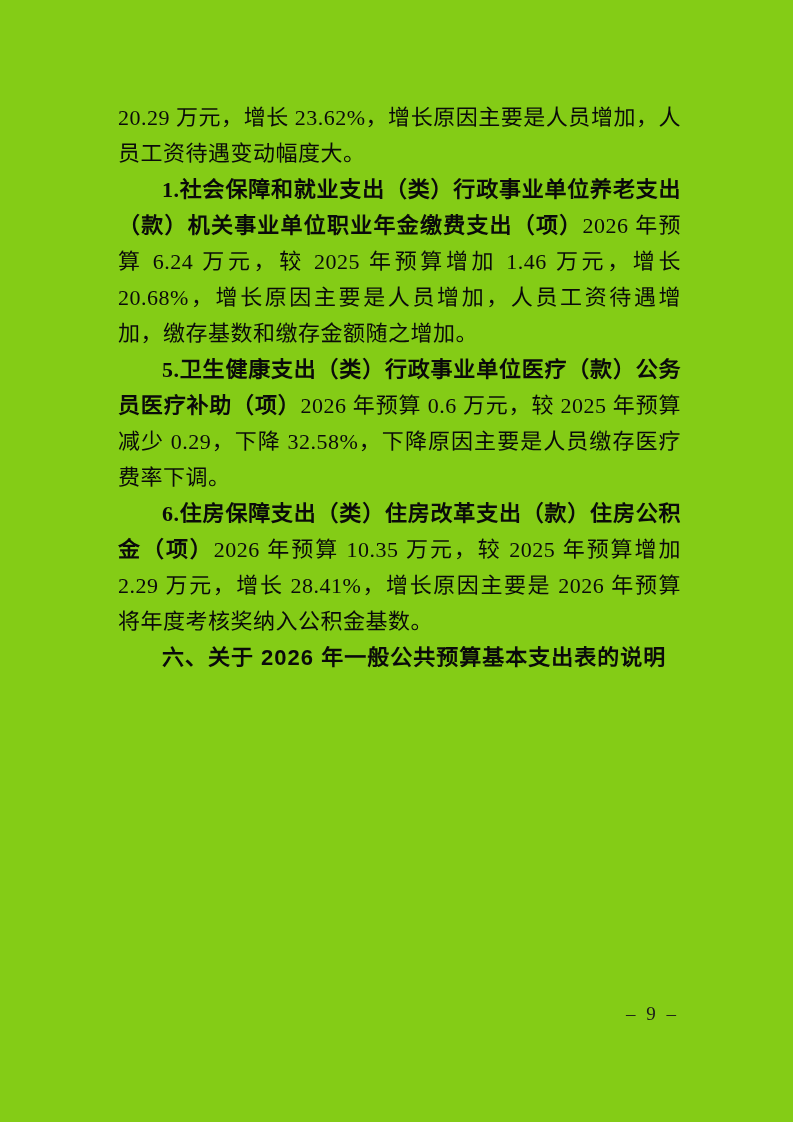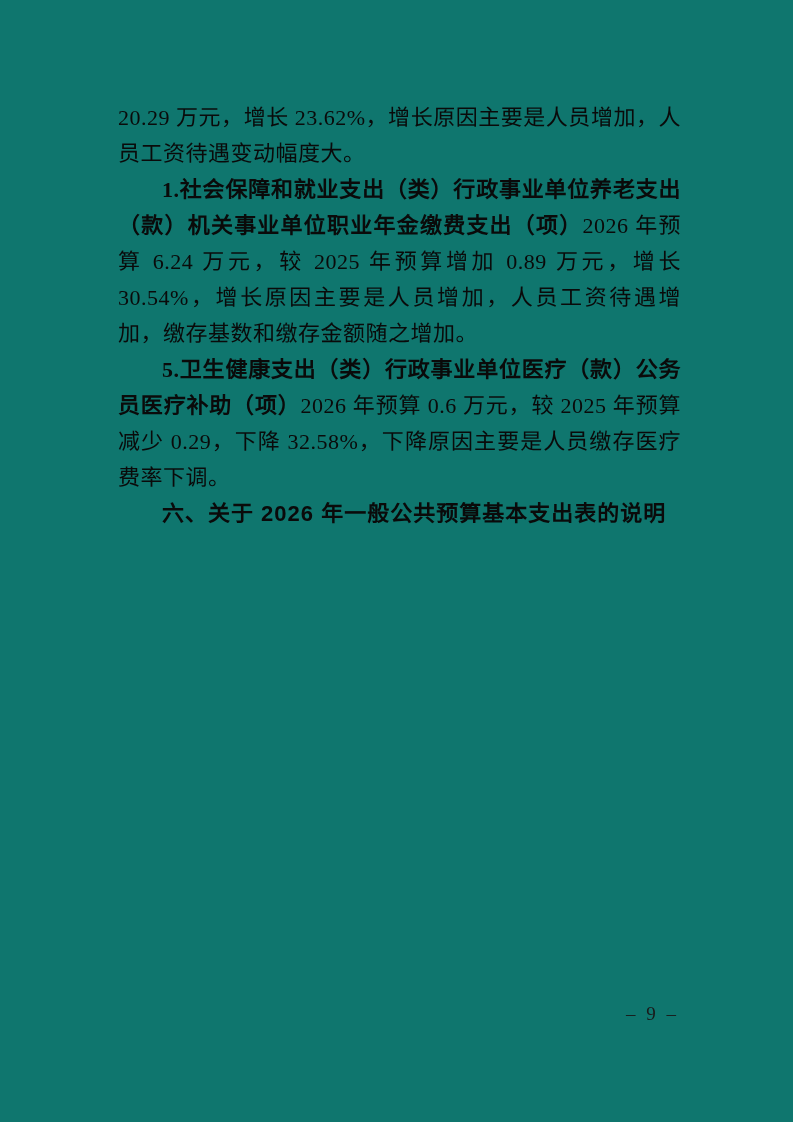--- a/index.html
+++ b/index.html
@@ -4,21 +4,21 @@
 <style>
   html, body {
     margin: 0;
     padding: 0;
     background: #ffffff;
   }
   .page {
     position: relative;
     width: 793px;
     height: 1122px;
-    background: #0f766e;
+    background: #84cc16;
     overflow: hidden;
     font-family: "Liberation Serif", "DejaVu Serif", serif;
     color: #0a0a0a;
   }
   .content {
     position: absolute;
     left: 118px;
     top: 100px;
     width: 563px;
   }
@@ -54,24 +54,25 @@
 </style>
 </head>
 <body>
 
 <div class="page">
   <div class="content">
 
     <p class="para"><span>20.29 万元，增长 23.62%，增长原因主要是人员增加，人员工资待遇变动幅度大。</span></p>
 
 
-    <p class="para ind"><span class="seg-bold">1.社会保障和就业支出（类）行政事业单位养老支出（款）机关事业单位职业年金缴费支出（项）</span><span>2026 年预算 6.24 万元，较 2025 年预算增加 0.89 万元，增长 30.54%，增长原因主要是人员增加，人员工资待遇增加，缴存基数和缴存金额随之增加。</span></p>
+    <p class="para ind"><span class="seg-bold">1.社会保障和就业支出（类）行政事业单位养老支出（款）机关事业单位职业年金缴费支出（项）</span><span>2026 年预算 6.24 万元，较 2025 年预算增加 1.46 万元，增长 20.68%，增长原因主要是人员增加，人员工资待遇增加，缴存基数和缴存金额随之增加。</span></p>
 
 
     <p class="para ind"><span class="seg-bold">5.卫生健康支出（类）行政事业单位医疗（款）公务员医疗补助（项）</span><span>2026 年预算 0.6 万元，较 2025 年预算减少 0.29，下降 32.58%，下降原因主要是人员缴存医疗费率下调。</span></p>
 
+    <p class="para ind"><span class="seg-bold">6.住房保障支出（类）住房改革支出（款）住房公积金（项）</span><span>2026 年预算 10.35 万元，较 2025 年预算增加 2.29 万元，增长 28.41%，增长原因主要是 2026 年预算将年度考核奖纳入公积金基数。</span></p>
 
     <p class="para ind section-heading"><span>六、关于 2026 年一般公共预算基本支出表的说明</span></p>
 
   </div>
 
   <div class="pageno">– 9 –</div>
 </div>
 
 </body></html>

